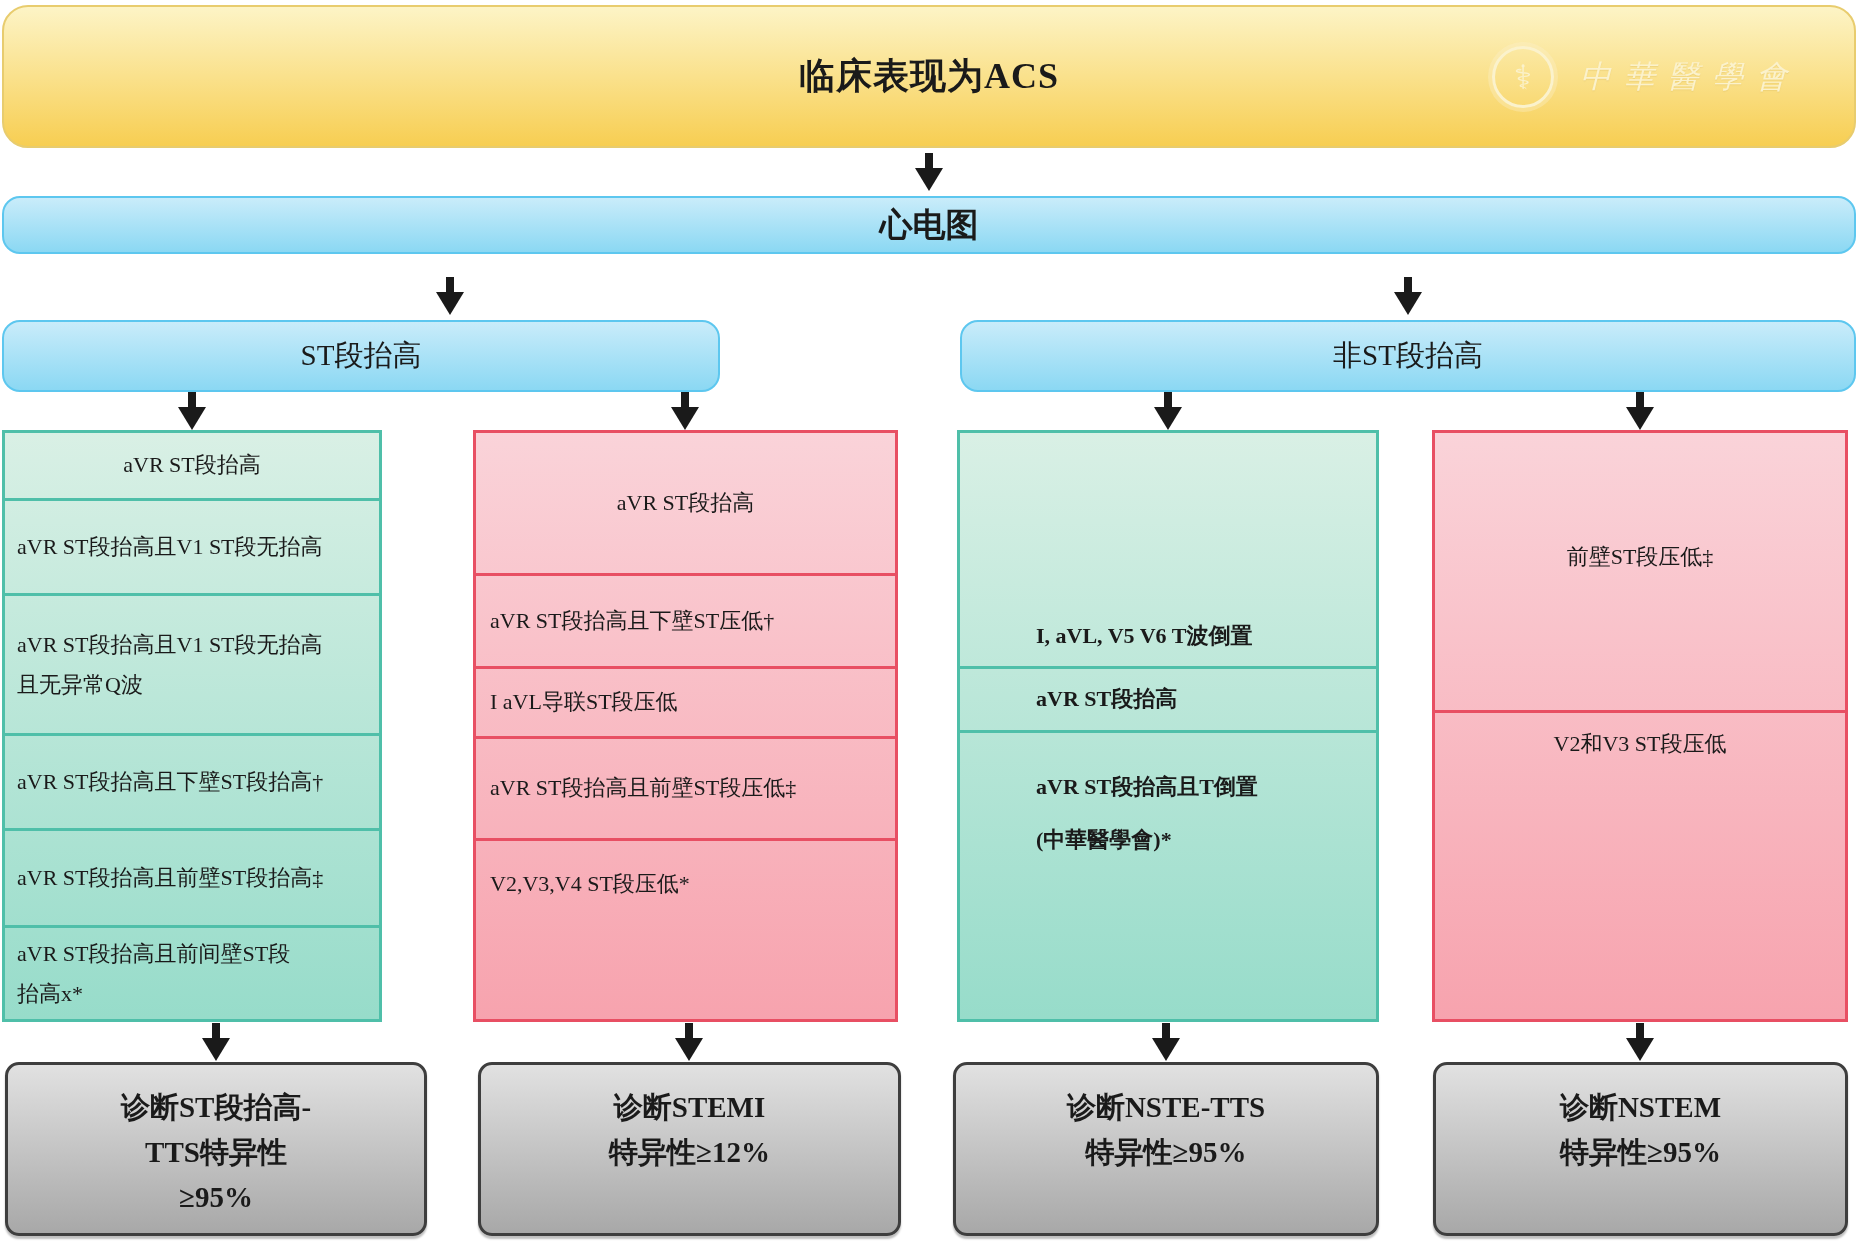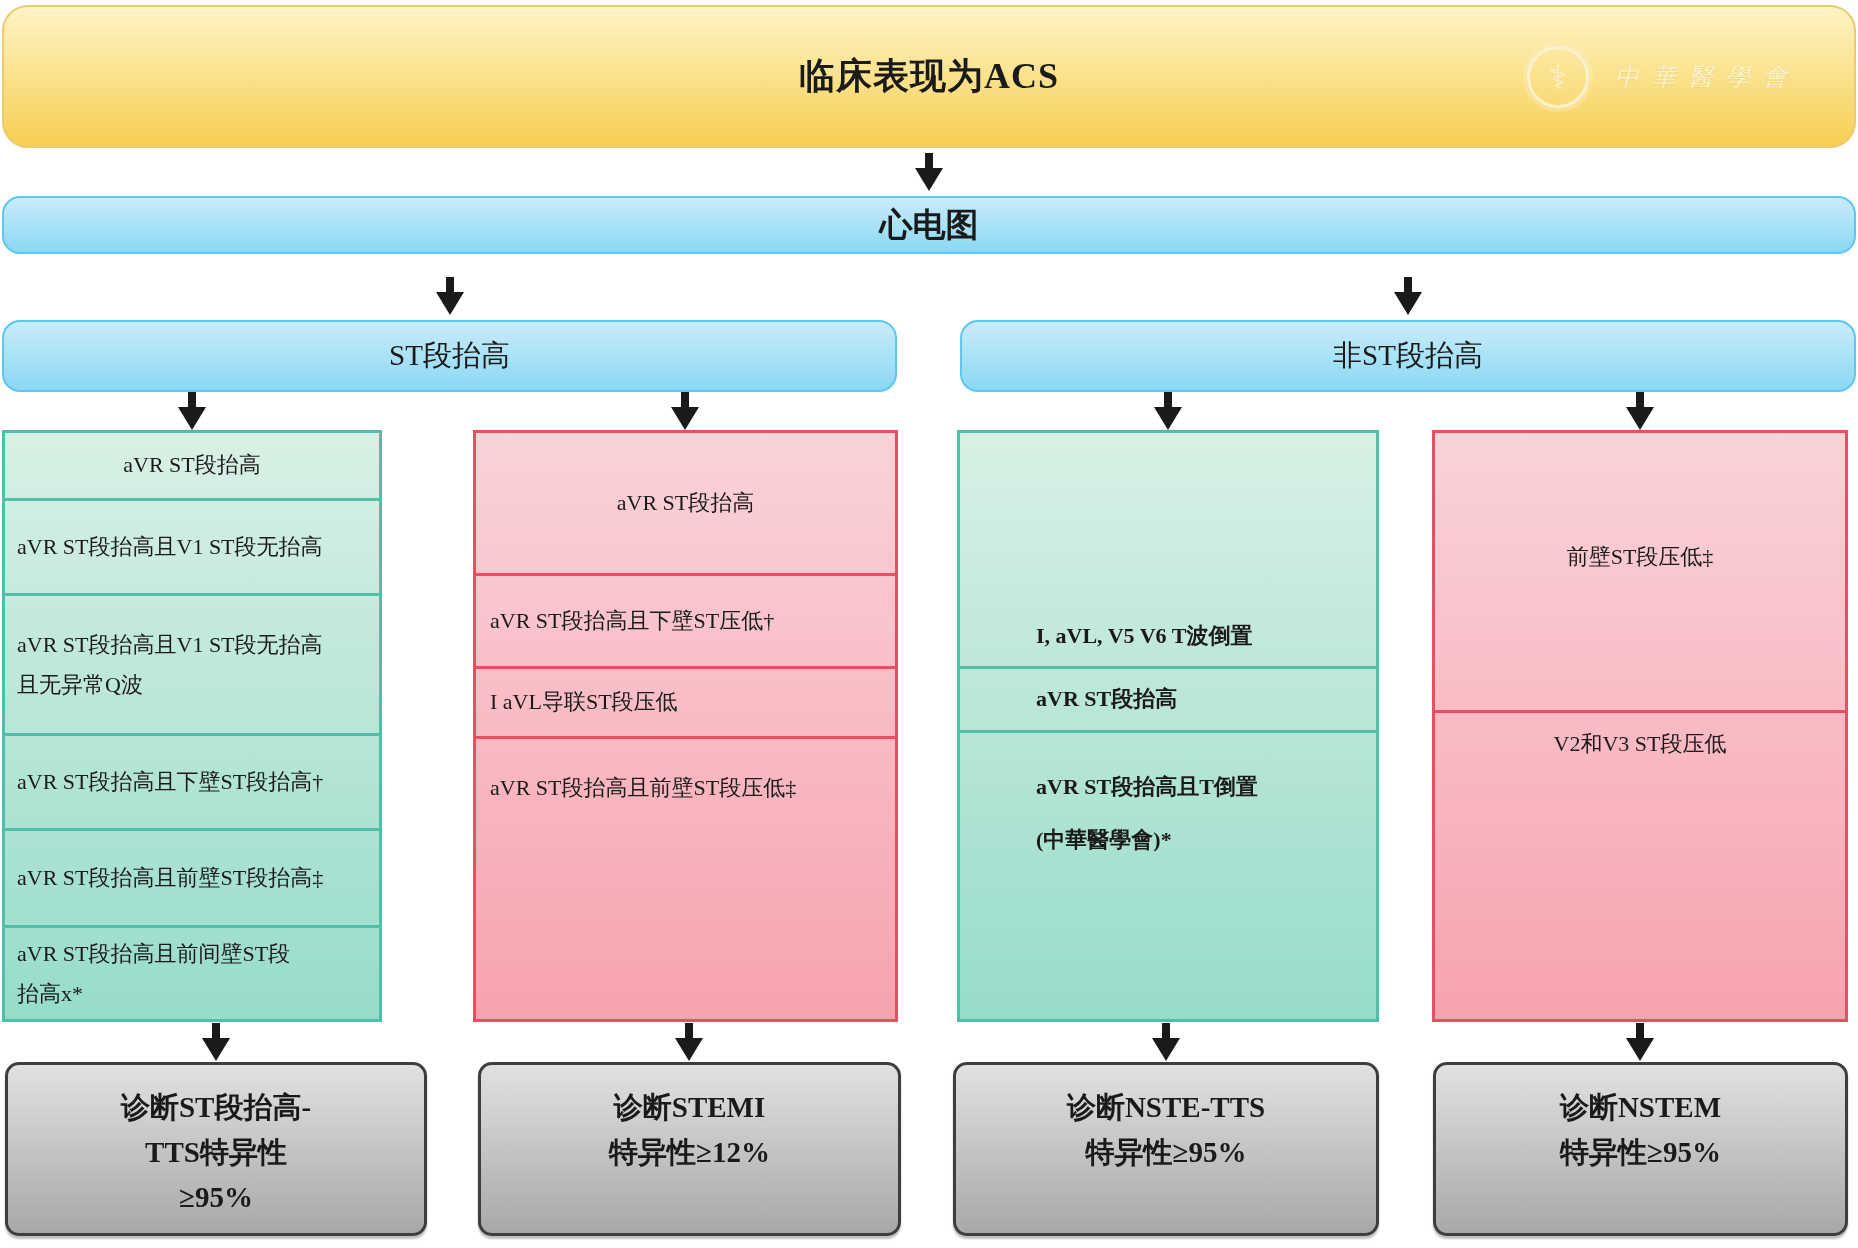--- a/index.html
+++ b/index.html
@@ -18,33 +18,33 @@
   .band-yellow{
     left:2px;top:5px;width:1854px;height:143px;
     background:linear-gradient(180deg,var(--yellow-top) 0%,var(--yellow-bottom) 100%);
     border:2px solid var(--yellow-border);border-radius:26px;
   }
   .band-blue{
     background:linear-gradient(180deg,var(--blue-top) 0%,var(--blue-bottom) 100%);
     border:2px solid var(--blue-border);border-radius:18px;
   }
   .band-ecg{left:2px;top:196px;width:1854px;height:58px;}
-  .band-st{left:2px;top:320px;width:895px;height:72px;}
+  .band-st{left:2px;top:320px;width:718px;height:72px;}
   .band-nst{left:960px;top:320px;width:896px;height:72px;}
 
   .title-lg{font-size:36px;font-weight:600;letter-spacing:1px;}
   .title-md{font-size:33px;font-weight:600;}
   .title-sm{font-size:29px;font-weight:400;}
 
   .logo{position:absolute;right:54px;top:50%;transform:translateY(-50%);display:flex;align-items:center;gap:26px;}
   .seal{width:56px;height:56px;border:3px solid var(--logo-cream);border-radius:50%;
         display:flex;align-items:center;justify-content:center;
         box-shadow:0 0 0 4px rgba(251,242,204,0.35);}
   .seal-glyph{font-size:34px;color:var(--logo-cream);font-family:"DejaVu Sans",sans-serif;}
-  .logo-text{font-size:24px;font-style:italic;letter-spacing:13px;color:var(--logo-cream);
+  .logo-text{font-size:31px;font-style:italic;letter-spacing:13px;color:var(--logo-cream);
              text-shadow:0 1px 1px rgba(230,200,110,0.6);white-space:nowrap;}
 
   .arrow{position:absolute;width:32px;height:38px;}
   .arrow svg{display:block;fill:var(--arrow);}
 
   .column{position:absolute;box-sizing:border-box;display:flex;flex-direction:column;overflow:hidden;}
   .col-green{background:linear-gradient(180deg,var(--green-top) 0%,var(--green-bottom) 100%);
              border:3px solid var(--green-border);}
   .col-pink{background:linear-gradient(180deg,var(--pink-top) 0%,var(--pink-bottom) 100%);
             border:3px solid var(--pink-border);}
@@ -171,20 +171,23 @@
       </div>
     <div class="cell c-left2" style="flex:0 0 93px">
         <span class="cell-text">aVR ST段抬高且下壁ST压低†</span>
       </div>
     <div class="cell c-left2" style="flex:0 0 70px">
         <span class="cell-text">I aVL导联ST段压低</span>
       </div>
     <div class="cell c-left2" style="flex:0 0 102px">
         <span class="cell-text">aVR ST段抬高且前壁ST段压低‡</span>
       </div>
+    <div class="cell c-left2 c-top">
+        <span class="cell-text">V2,V3,V4 ST段压低*</span>
+      </div>
   </div>
 
   <div class="column col-green" style="left:957px;top:430px;width:422px;height:592px">
     <div class="cell c-padlg c-bottom" style="flex:0 0 233px">
         <span class="cell-text">I, aVL, V5 V6 T波倒置</span>
       </div>
     <div class="cell c-padlg" style="flex:0 0 64px">
         <span class="cell-text">aVR ST段抬高</span>
       </div>
     <div class="cell c-padlg c-top c-loose">

